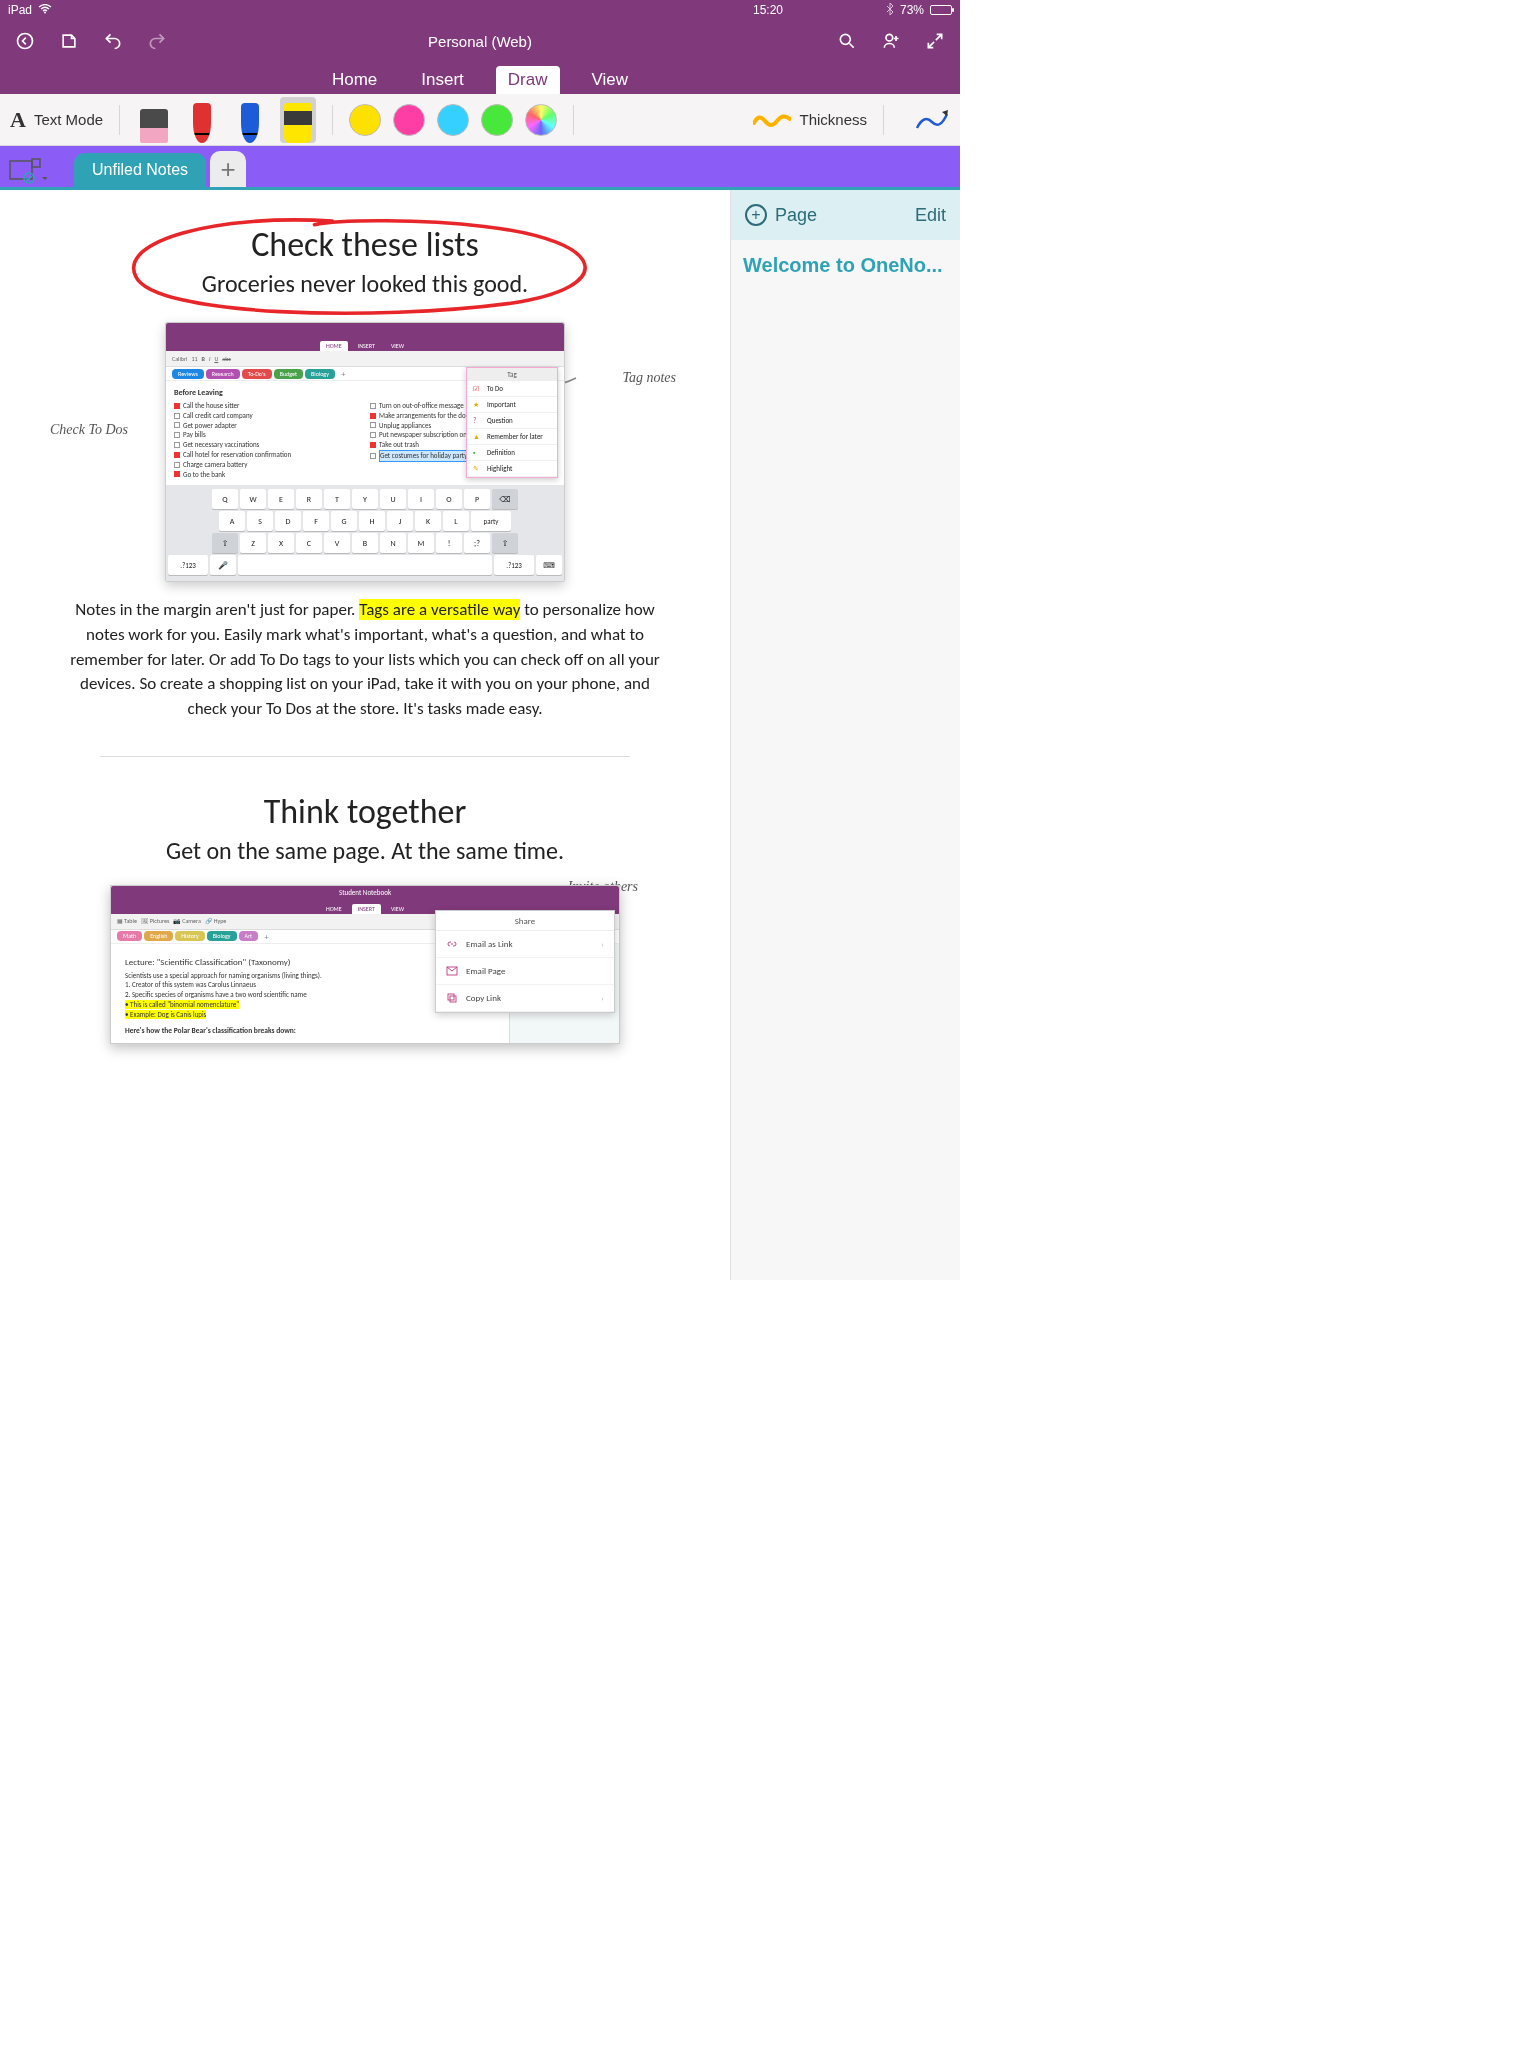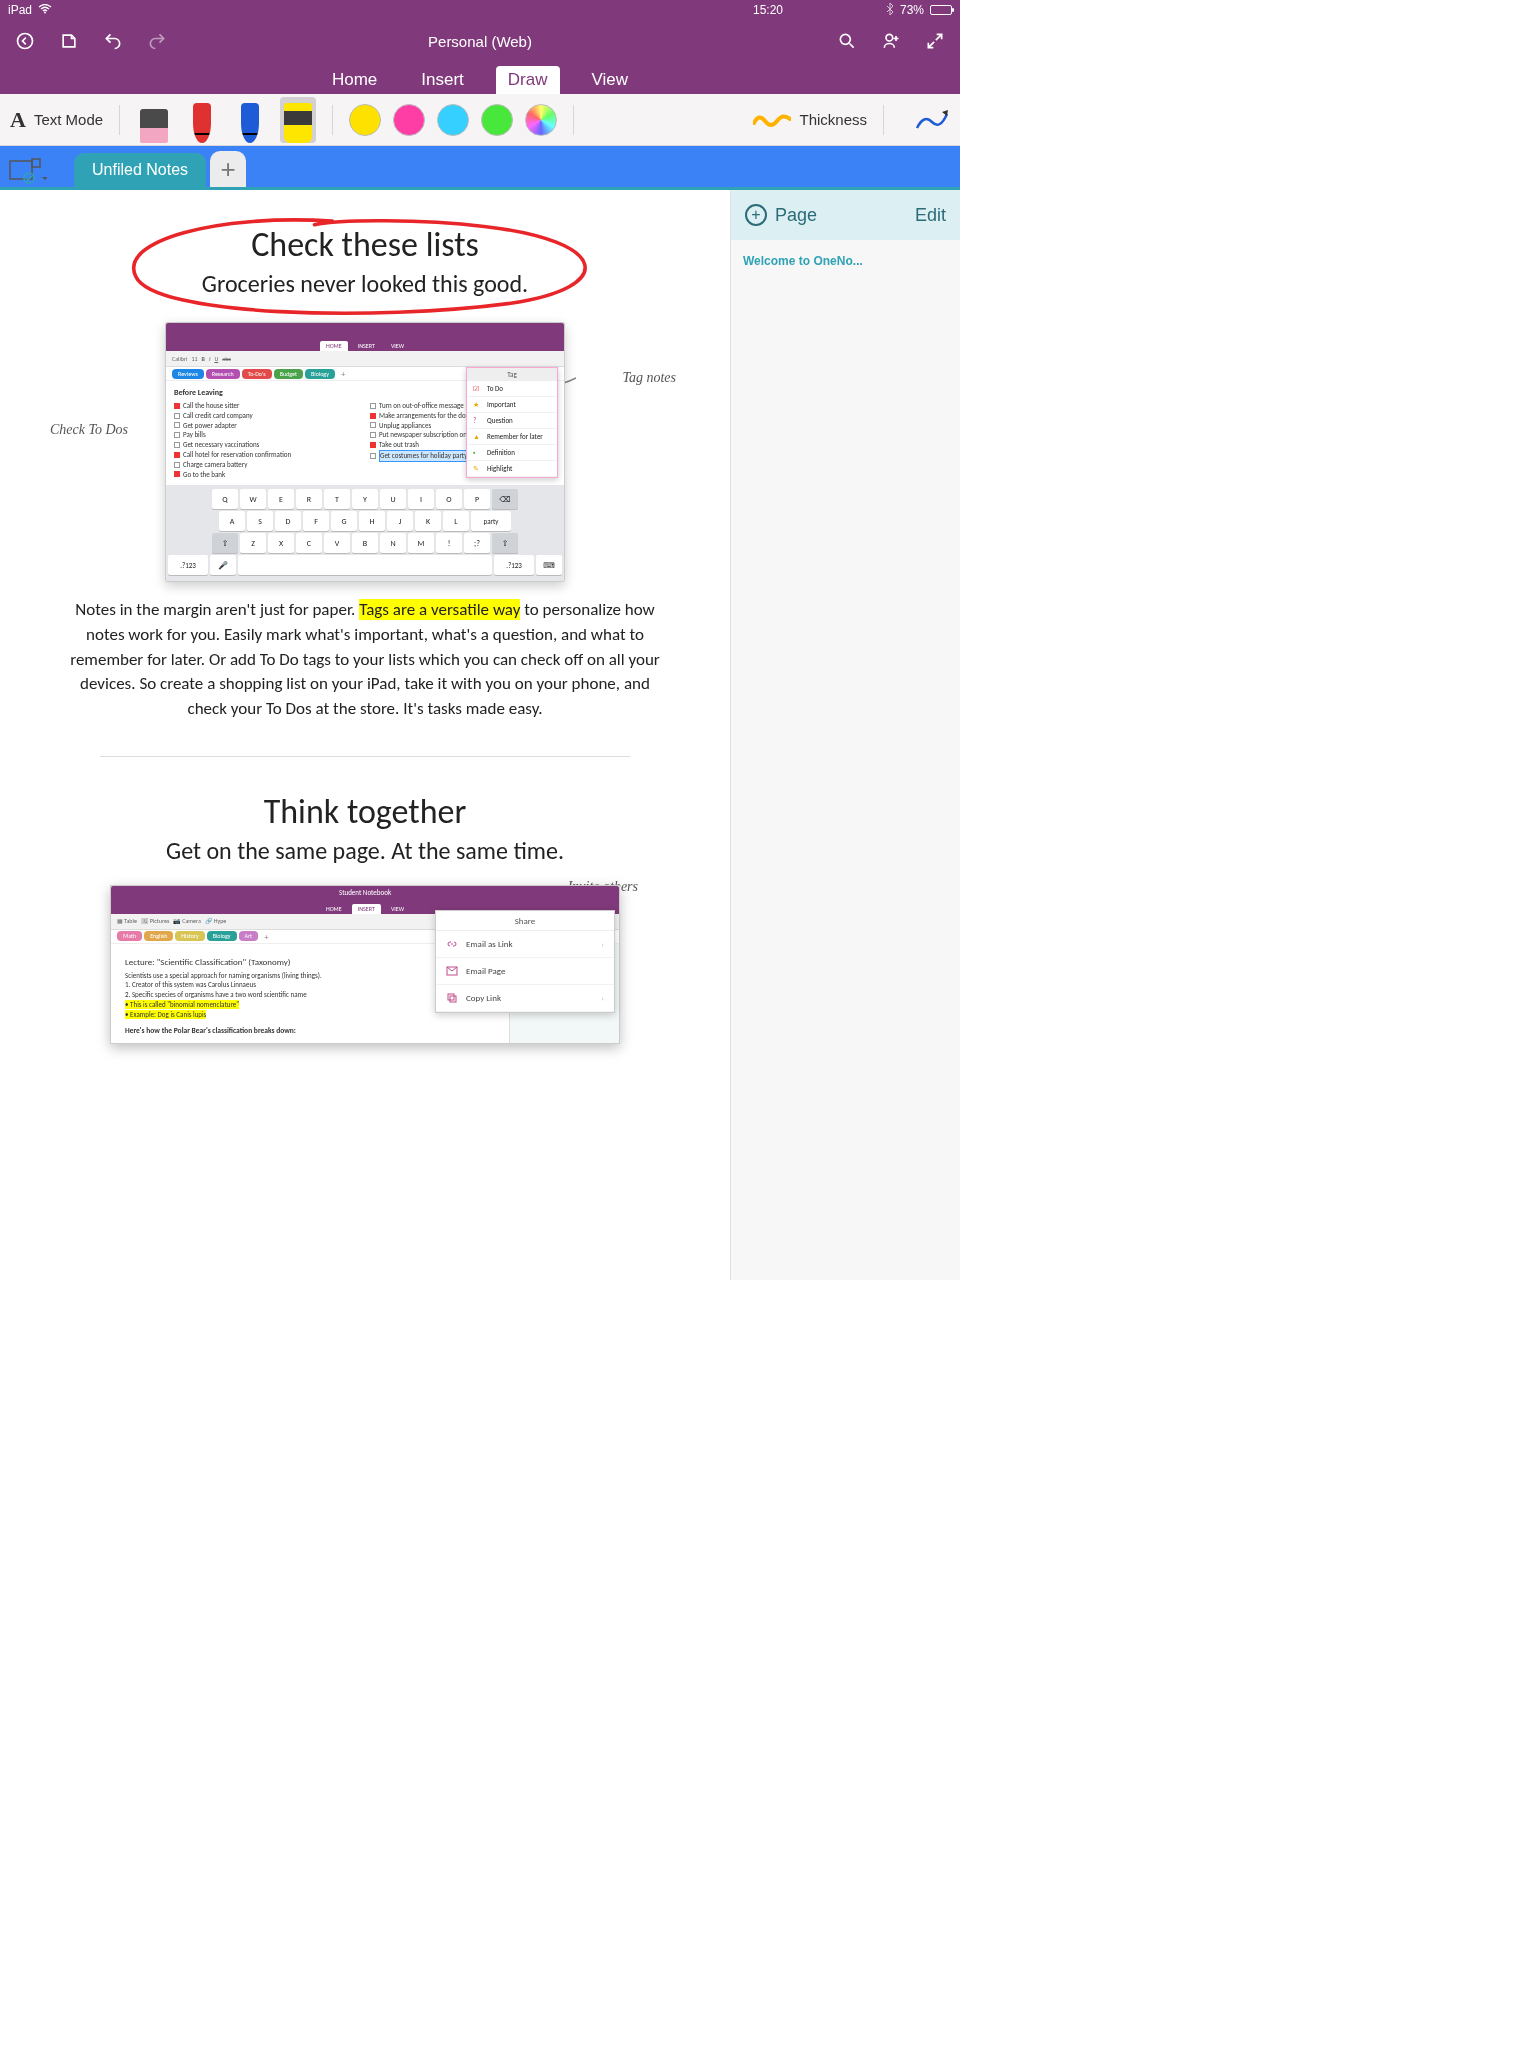--- a/index.html
+++ b/index.html
@@ -32,33 +32,33 @@
   .pen{width:18px;height:40px;border-radius:4px 4px 50% 50%;}
   .penred{background:linear-gradient(#e03131 0 75%, #000 75% 80%, #e03131 80% 100%);}
   .penblue{background:linear-gradient(#1e5bd6 0 75%, #000 75% 80%, #1e5bd6 80% 100%);}
   .hiliter{width:28px;height:40px;background:linear-gradient(#ffe600 0 20%, #3a3a3a 20% 55%, #ffe600 55%);border-radius:3px 3px 6px 6px;}
   .swatch{width:32px;height:32px;border-radius:50%;border:1px solid #bdbdbd;cursor:pointer;}
   .colorwheel{width:32px;height:32px;border-radius:50%;background:conic-gradient(#ff6,#6f6,#6ff,#66f,#f6f,#f66,#ff6);cursor:pointer;border:1px solid #bdbdbd;}
   .thickness{display:flex;align-items:center;gap:8px;cursor:pointer;font-size:15px;color:#333;margin-left:auto;}
   .wav{width:38px;height:14px;}
   .inkhand{width:36px;height:24px;margin-left:14px;cursor:pointer;}
   
-  .sectionrow{height:44px;background:#3b82f6;border-bottom:3px solid #2fa3b5;display:flex;align-items:flex-end;padding:0 6px;gap:4px;}
+  .sectionrow{height:44px;background:#8b5cf6;border-bottom:3px solid #2fa3b5;display:flex;align-items:flex-end;padding:0 6px;gap:4px;}
   .nbicon{width:44px;height:32px;display:flex;align-items:center;justify-content:center;cursor:pointer;margin-right:20px;}
   .secTab{background:#2fa3b5;color:#fff;padding:8px 18px;border-radius:10px 10px 0 0;font-size:16px;cursor:pointer;}
   .addTab{width:36px;height:36px;display:flex;align-items:center;justify-content:center;color:#777;font-size:26px;cursor:pointer;background:#ececec;border-radius:10px 10px 0 0;}
   
   .content{display:flex;height:calc(1280px - 20px - 42px - 32px - 52px - 44px);}
   .canvas{flex:1;overflow:hidden;position:relative;background:#fff;}
   .sidepanel{width:230px;background:#f7f7f7;border-left:1px solid #e0e0e0;}
   .pagehdr{background:#dceff3;height:50px;display:flex;align-items:center;justify-content:space-between;padding:0 14px;color:#2b6c78;font-size:18px;}
   .pagehdr .addpage{display:flex;align-items:center;gap:8px;cursor:pointer;}
   .pagehdr .plus{width:22px;height:22px;border:2px solid #2b6c78;border-radius:50%;display:flex;align-items:center;justify-content:center;font-size:16px;line-height:1;}
   .pagelist{padding:14px 12px;}
-  .pageitem{color:#2fa3b5;font-size:12px;cursor:pointer;white-space:nowrap;overflow:hidden;text-overflow:ellipsis;font-weight:600;}
+  .pageitem{color:#2fa3b5;font-size:20px;cursor:pointer;white-space:nowrap;overflow:hidden;text-overflow:ellipsis;font-weight:600;}
   
   .notewrap{padding:34px 60px;font-family:"Segoe UI","Calibri",Arial,sans-serif;color:#222;}
   .bigtitle{font-size:34px;text-align:center;font-weight:400;}
   .subtitle{font-size:24px;text-align:center;margin-top:4px;}
   .circled{position:relative;display:inline-block;width:100%;}
   .redcircle{position:absolute;left:8%;top:-14px;width:82%;height:115px;}
   .screenshot-box{margin:24px auto 16px;width:400px;background:#fff;border:1px solid #ccc;box-shadow:0 4px 12px rgba(0,0,0,.2);border-radius:2px;font-size:8px;position:relative;}
   .ss-topbar{background:#80397b;height:14px;border-radius:2px 2px 0 0;display:flex;align-items:center;justify-content:center;gap:8px;}
   .ss-tabs{background:#80397b;height:14px;display:flex;justify-content:center;gap:4px;align-items:flex-end;}
   .ss-tab{background:#fff;color:#80397b;font-size:6px;padding:1px 6px;border-radius:2px 2px 0 0;}

